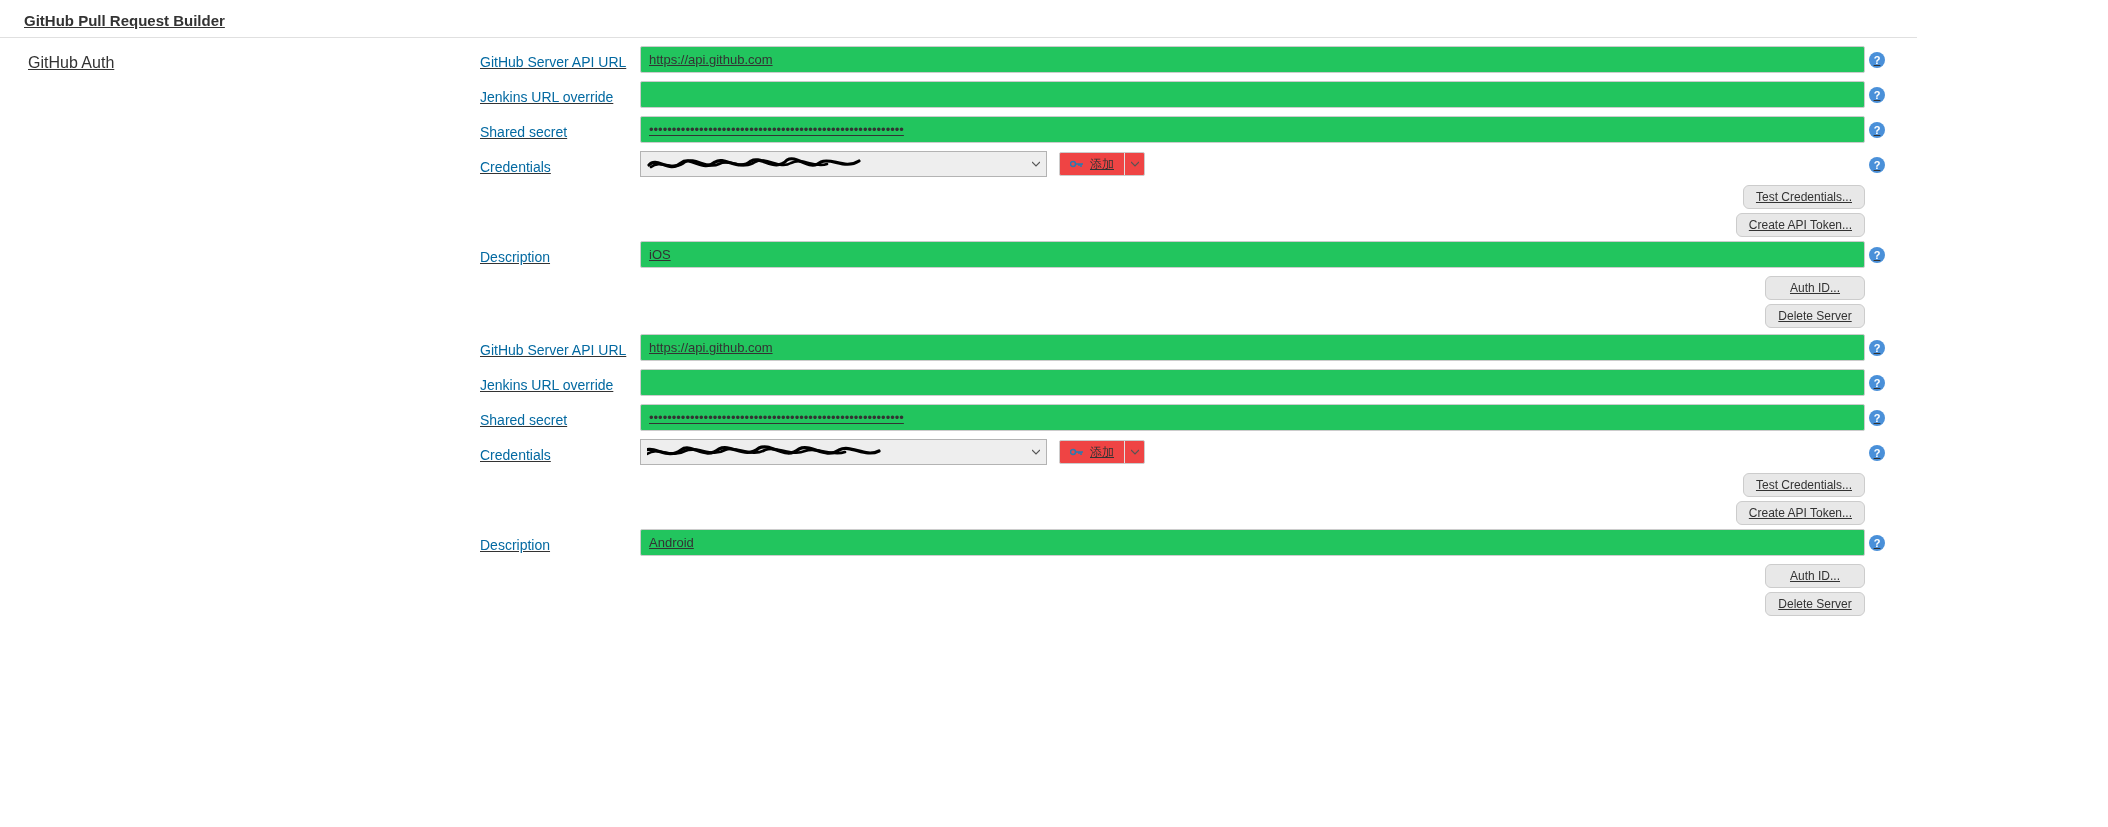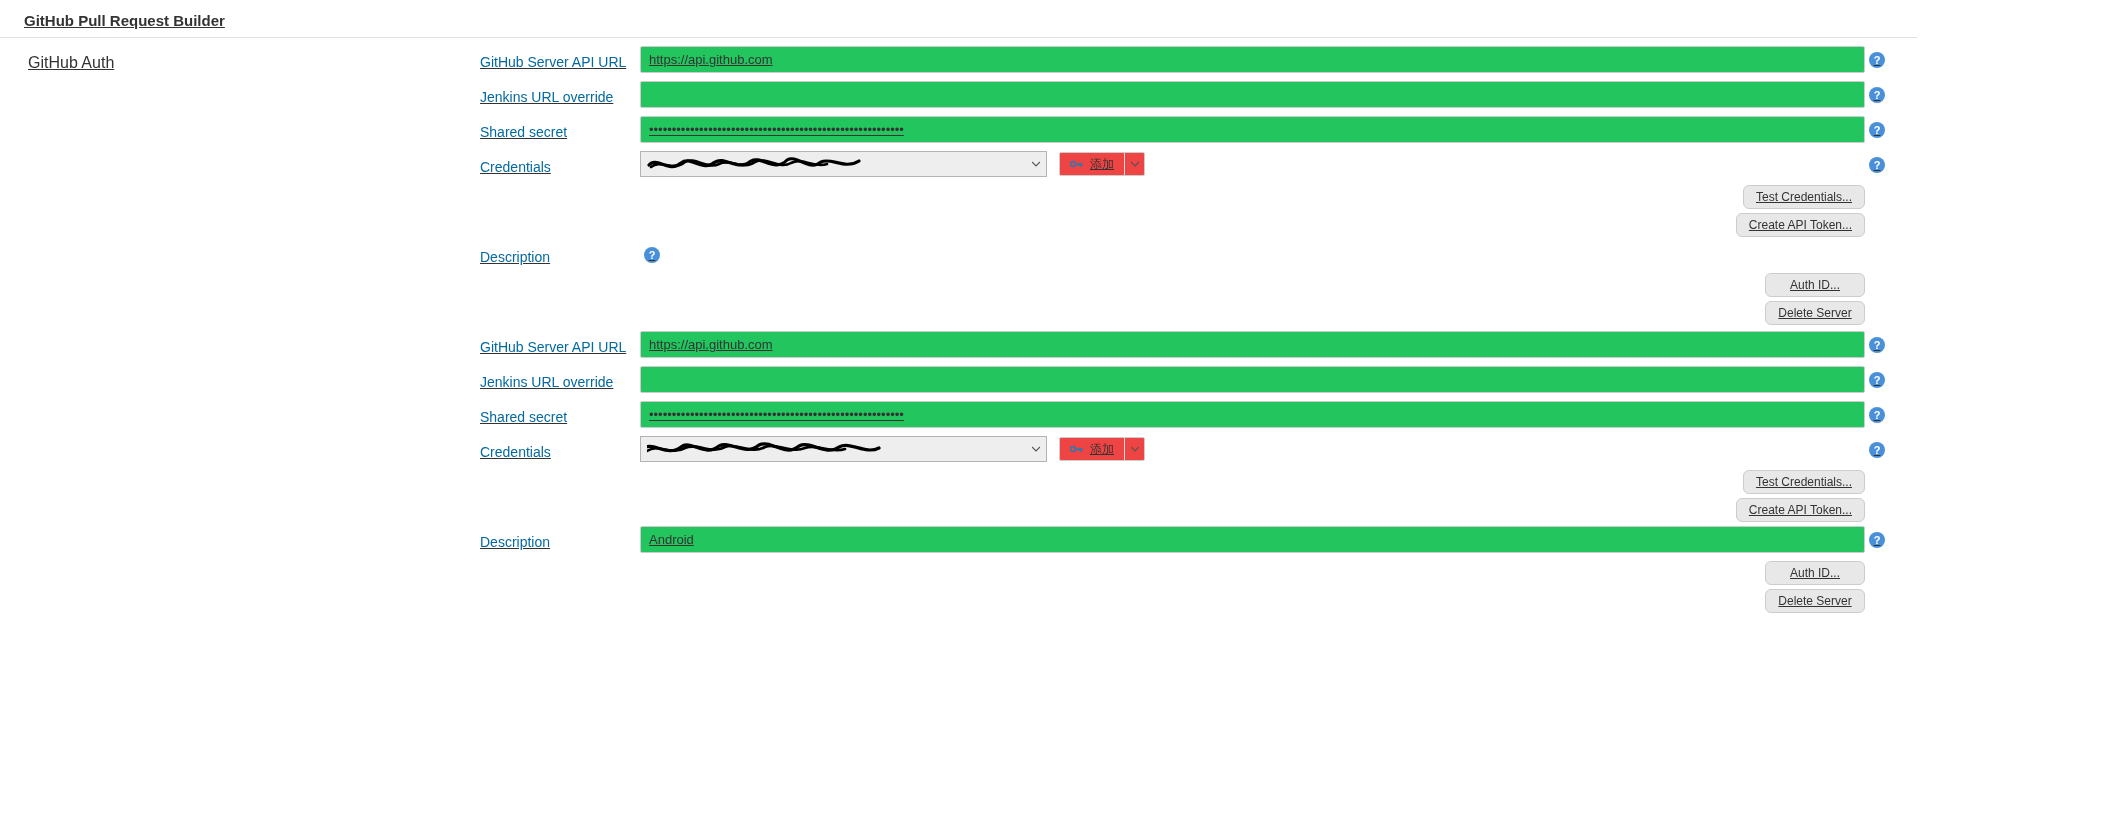--- a/index.html
+++ b/index.html
@@ -242,20 +242,23 @@
           <button class="jbtn btn-wide">Test Credentials...</button>
           <div style="width:24px;"></div>
         </div>
         <div class="btn-row-right">
           <button class="jbtn btn-wide">Create API Token...</button>
           <div style="width:24px;"></div>
         </div>
 
         <div class="form-row">
           <div class="label-col">Description</div>
+          <div class="field-col">
+            <input type="text" class="setting-input" value="iOS" style="">
+          </div>
           <div class="help-col">
               <span class="help-icon">?</span>
             </div>
         </div>
 
         <div class="btn-row-right">
           <button class="jbtn">Auth ID...</button>
           <div style="width:24px;"></div>
         </div>
         <div class="btn-row-right">

